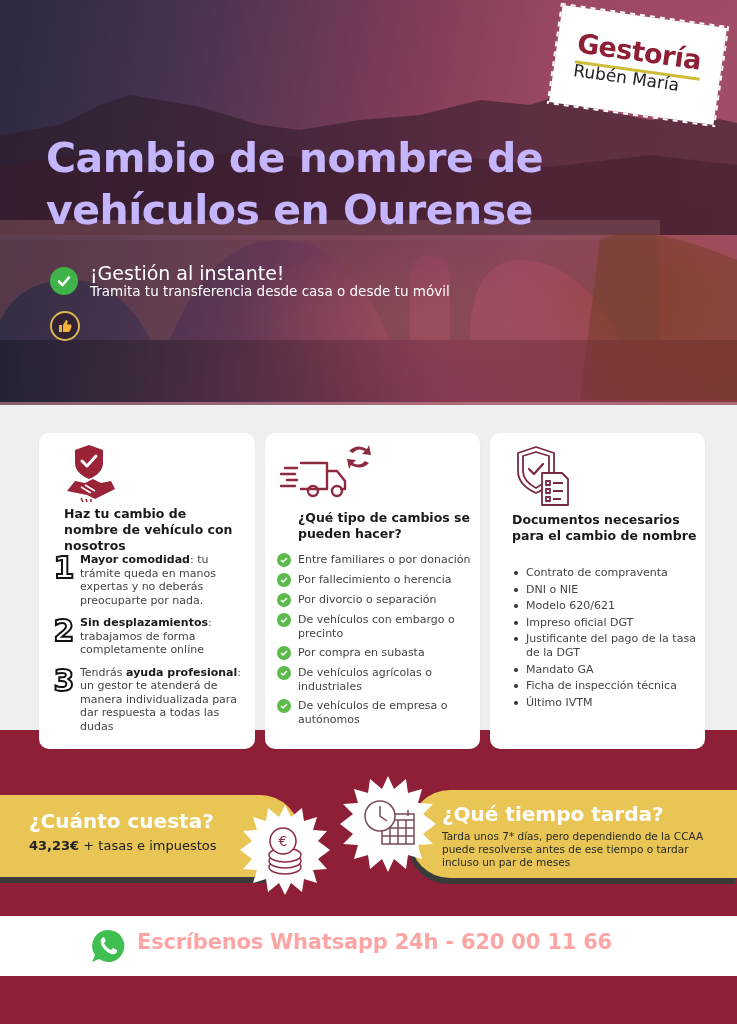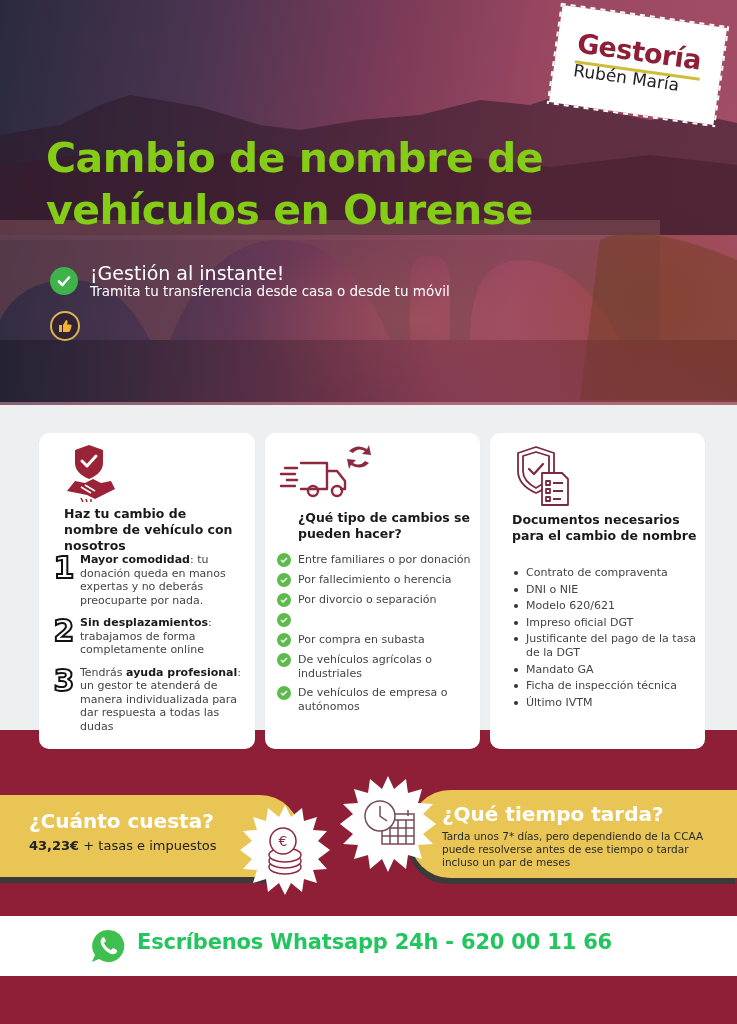--- a/index.html
+++ b/index.html
@@ -21,21 +21,21 @@
       position: absolute; left: 0; top: 200px; width: 737px; height: 200px;
     }
     .hero .water {
       position: absolute; left: 0; top: 340px; width: 737px; height: 65px;
       background: linear-gradient(90deg, rgba(30,30,45,0.7), rgba(120,50,70,0.5) 60%, rgba(110,50,40,0.6));
     }
     .hero .bottom-line { position: absolute; left: 0; bottom: 0; width: 737px; height: 3px; background: #c98a98; opacity: 0.6; }
 
     .hero-title {
       position: absolute; left: 46px; top: 132px; width: 560px;
-      color: #84cc16; font-family: "DejaVu Sans", sans-serif; font-weight: bold;
+      color: #c4b5fd; font-family: "DejaVu Sans", sans-serif; font-weight: bold;
       font-size: 41px; line-height: 52px; letter-spacing: -0.5px;
     }
     .hero-feature { position: absolute; left: 50px; display: flex; align-items: center; color: #fff; }
     .hero-feature.f1 { top: 262px; }
     .hero-feature.f2 { top: 311px; }
     .check-circle {
       width: 28px; height: 28px; border-radius: 50%; background: #3fb24a;
       display: flex; align-items: center; justify-content: center; margin-right: 12px;
     }
     .thumb-circle {
@@ -121,21 +121,21 @@
     .time-title { position: absolute; left: 442px; top: 802px; color: #fff; font-size: 20px; font-weight: bold; }
     .time-sub { position: absolute; left: 442px; top: 830px; width: 280px; color: #2a2a2a; font-size: 10.5px; line-height: 13px; }
 
     .burst { position: absolute; }
     .burst.b1 { left: 240px; top: 805px; }
     .burst.b2 { left: 340px; top: 776px; }
 
     
     .wa-band { position: absolute; left: 0; top: 916px; width: 737px; height: 60px; background: #fff; }
     .wa-icon { position: absolute; left: 90px; top: 928px; }
-    .wa-text { position: absolute; left: 137px; top: 930px; font-size: 21px; font-weight: bold; color: #22c55e; letter-spacing: -0.2px; }
+    .wa-text { position: absolute; left: 137px; top: 930px; font-size: 21px; font-weight: bold; color: #fca5a5; letter-spacing: -0.2px; }
   </style>
 </head>
 <body>
 
 <div class="hero">
   <svg class="hills" width="737" height="140" viewBox="0 0 737 140">
     <path d="M0 40 L60 30 L100 10 L130 0 L160 5 L200 12 L260 30 L300 35 L360 25 L420 20 L480 5 L530 10 L560 0 L600 15 L650 25 L700 20 L737 28 L737 140 L0 140 Z" fill="rgba(45,25,40,0.55)"></path>
     <path d="M0 70 L80 60 L150 70 L250 55 L350 70 L450 60 L550 72 L650 60 L737 70 L737 140 L0 140 Z" fill="rgba(60,25,40,0.45)"></path>
   </svg>
   <svg class="bridge" width="737" height="200" viewBox="0 0 737 200">
@@ -194,21 +194,21 @@
     <path d="M26 2 L40 7 V20 Q40 30 26 36 Q12 30 12 20 V7 Z" fill="#9a2338"></path>
     <path d="M19 18 L24 23 L33 13" fill="none" stroke="#fff" stroke-width="3" stroke-linecap="round" stroke-linejoin="round"></path>
     <path d="M4 48 L12 38 L22 40 L30 36 L38 40 L48 38 L52 46 L40 52 L32 56 L24 52 Z" fill="#9a2338"></path>
     <path d="M18 44 L28 50 M22 42 L32 48" stroke="#fff" stroke-width="1.5"></path>
     <path d="M18 55 l2 4 M23 56 l1 3 M28 56 l0 3" stroke="#9a2338" stroke-width="1.5"></path>
   </svg>
   <div class="card-title">Haz tu cambio de nombre de vehículo con nosotros</div>
   <div class="steps">
     <div class="step">
       <span class="step-num">1</span>
-      <span class="step-text"><b>Mayor comodidad</b><span>: tu donación queda en manos expertas y no deberás preocuparte por nada.</span></span>
+      <span class="step-text"><b>Mayor comodidad</b><span>: tu trámite queda en manos expertas y no deberás preocuparte por nada.</span></span>
     </div>
     <div class="step">
       <span class="step-num">2</span>
       <span class="step-text"><b>Sin desplazamientos</b><span>: trabajamos de forma completamente online</span></span>
     </div>
     <div class="step">
       <span class="step-num">3</span>
       <span class="step-text"><span>Tendrás </span><b>ayuda profesional</b><span>: un gestor te atenderá de manera individualizada para dar respuesta a todas las dudas</span></span>
     </div>
   </div>
@@ -251,20 +251,21 @@
           </svg>
         </span>
         <span>Por divorcio o separación</span>
       </li>
     <li>
         <span class="mini-check">
           <svg width="8" height="8" viewBox="0 0 8 8">
             <path d="M1 4 L3 6 L7 2" fill="none" stroke="#fff" stroke-width="1.5"></path>
           </svg>
         </span>
+        <span>De vehículos con embargo o precinto</span>
       </li>
     <li>
         <span class="mini-check">
           <svg width="8" height="8" viewBox="0 0 8 8">
             <path d="M1 4 L3 6 L7 2" fill="none" stroke="#fff" stroke-width="1.5"></path>
           </svg>
         </span>
         <span>Por compra en subasta</span>
       </li>
     <li>

